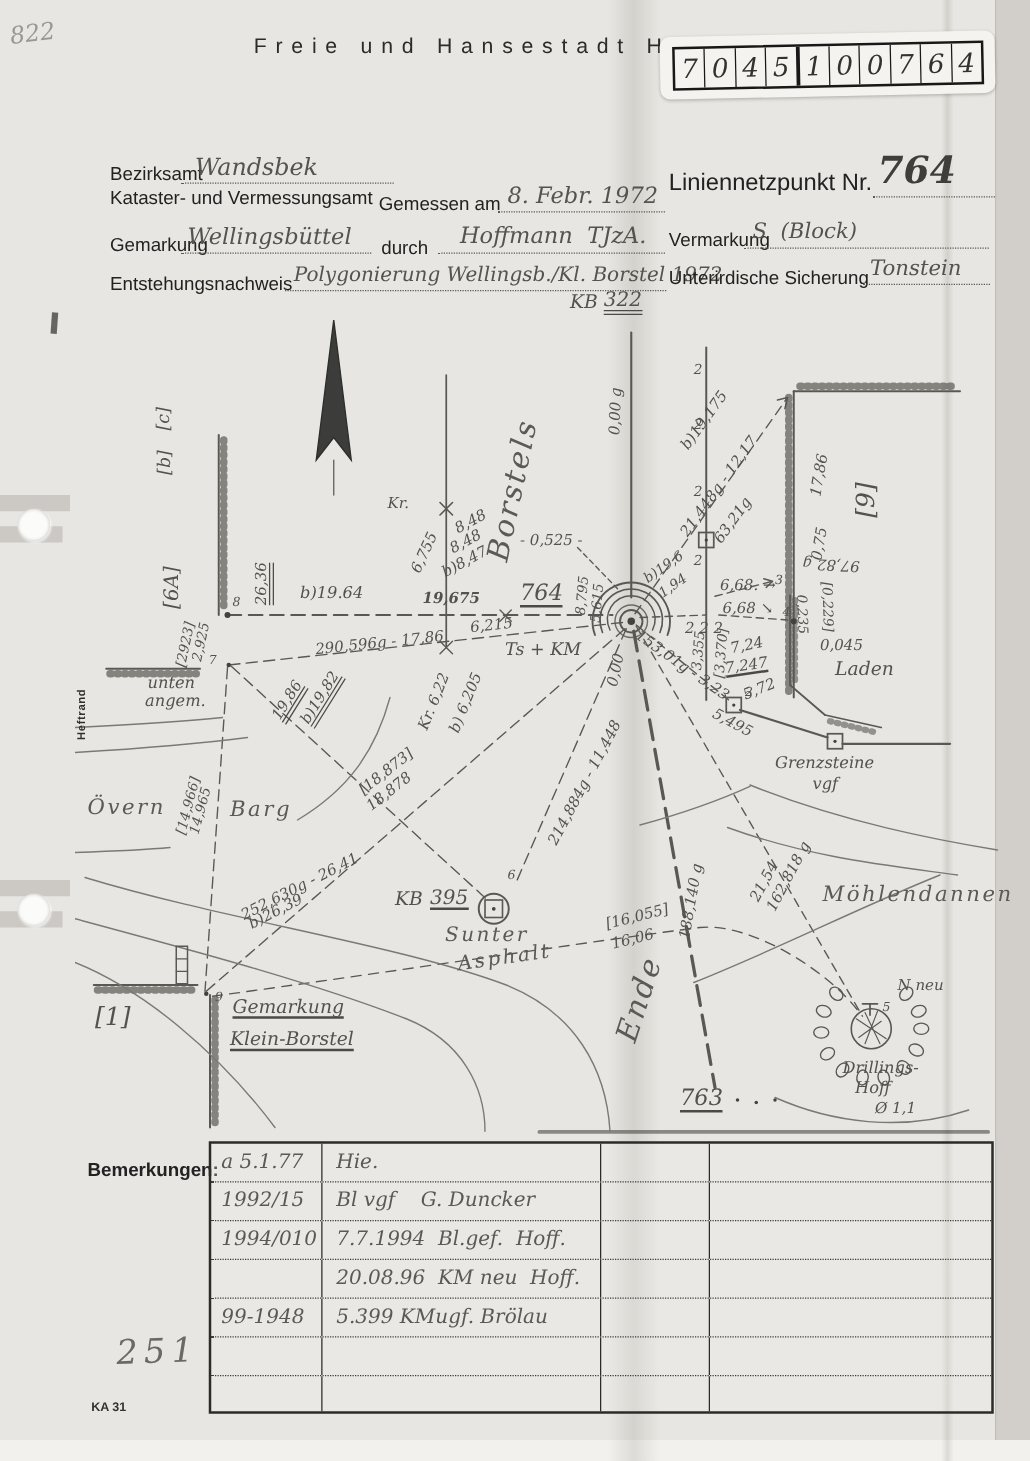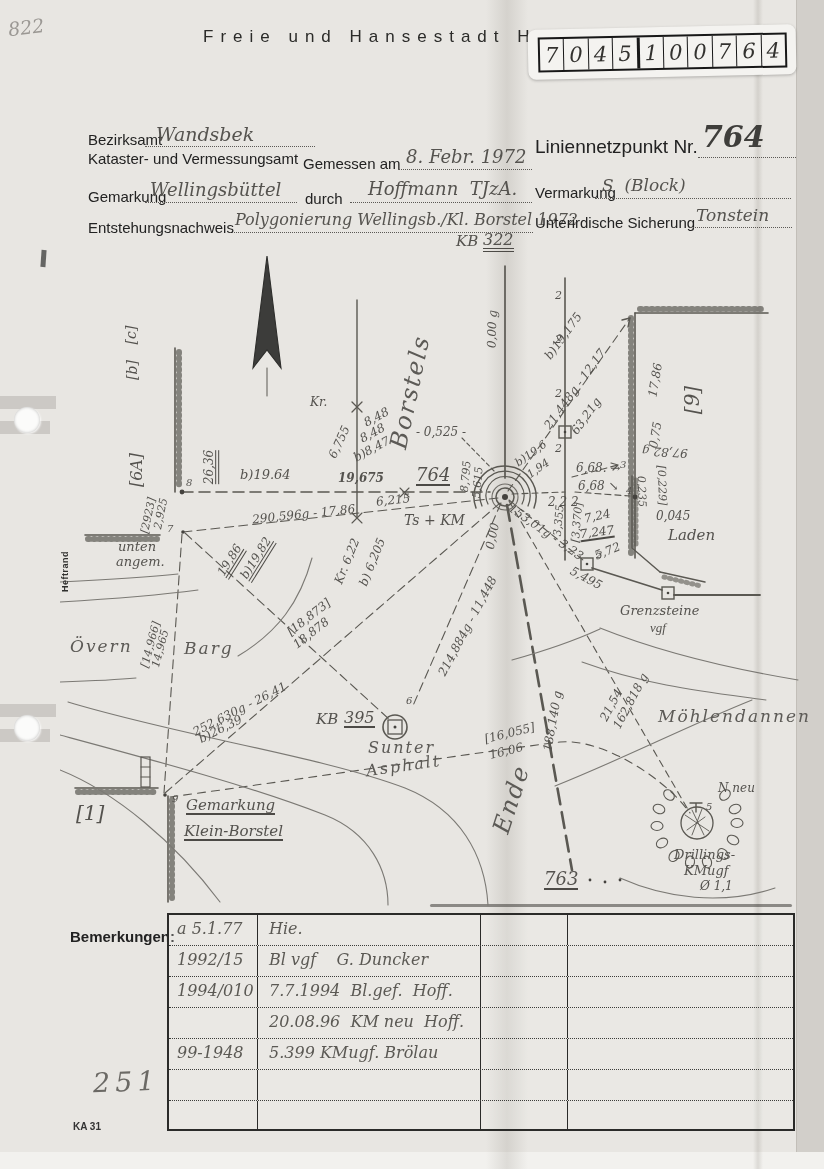--- a/index.html
+++ b/index.html
@@ -272,33 +272,33 @@
       <span class="sk" style="left: 287px; top: 326px; font-size: 12px; transform: rotate(-68deg);">b) 6,205</span>
       <span class="sk" style="left: 223px; top: 381px; font-size: 12px; transform: rotate(-38deg);">[18,873]</span>
       <span class="sk" style="left: 230px; top: 397px; font-size: 12px; transform: rotate(-38deg);">18,878</span>
       <span class="sk" style="left: 352px; top: 390px; font-size: 12px; transform: rotate(-62deg);">214,884g - 11,448</span>
       <span class="sk street" style="left: 10px; top: 408px; font-size: 17px;">Övern</span>
       <span class="sk street" style="left: 124px; top: 410px; font-size: 17px;">Barg</span>
       <span class="sk" style="left: 67px; top: 409px; font-size: 11px; transform: rotate(-75deg);">[14,966]</span>
       <span class="sk" style="left: 81px; top: 413px; font-size: 11px; transform: rotate(-75deg);">14,965</span>
       <span class="sk" style="left: 128px; top: 473px; font-size: 12px; transform: rotate(-27deg);">252,630g - 26,41</span>
       <span class="sk" style="left: 137px; top: 493px; font-size: 12px; transform: rotate(-27deg);">b)26,39</span>
-      <span class="sk street" style="left: 308px; top: 510px; font-size: 16px;">Sunter</span>
+      <span class="sk street" style="left: 296px; top: 510px; font-size: 16px;">Sunter</span>
       <span class="sk street" style="left: 306px; top: 528px; font-size: 16px; transform: rotate(-8deg);">Asphalt</span>
       <span class="sk u1" style="left: 126px; top: 568px; font-size: 15px;">Gemarkung</span>
       <span class="sk u1" style="left: 124px; top: 594px; font-size: 15px;">Klein-Borstel</span>
       <span class="sk" style="left: 16px; top: 573px; font-size: 20px;">[1]</span>
       <span class="sk" style="left: 424px; top: 497px; font-size: 12px; transform: rotate(-14deg);">[16,055]</span>
       <span class="sk" style="left: 429px; top: 515px; font-size: 12px; transform: rotate(-14deg);">16,06</span>
       <span class="sk" style="left: 462px; top: 485px; font-size: 12px; transform: rotate(-80deg);">188,140 g</span>
       <span class="sk" style="left: 534px; top: 469px; font-size: 12px; transform: rotate(-62deg);">21,54</span>
       <span class="sk" style="left: 540px; top: 465px; font-size: 12px; transform: rotate(-62deg);">162,818 g</span>
       <span class="sk street" style="left: 598px; top: 478px; font-size: 17px;">Möhlendannen</span>
       <span class="sk" style="left: 560px; top: 374px; font-size: 13px;">Grenzsteine</span>
-      <span class="sk" style="left: 590px; top: 391px; font-size: 13px; font-family: Liberation Serif, serif;">vgf</span>
+      <span class="sk" style="left: 590px; top: 391px; font-size: 13px;">vgf</span>
       <span class="sk" style="left: 608px; top: 298px; font-size: 15px;">Laden</span>
       <span class="sk" style="left: 596px; top: 280px; font-size: 12px;">0,045</span>
       <span class="sk" style="left: 582px; top: 250px; font-size: 11px; transform: rotate(88deg);">[0,229]</span>
       <span class="sk" style="left: 566px; top: 256px; font-size: 11px; transform: rotate(88deg);">0,235</span>
       <span class="sk" style="left: 516px; top: 232px; font-size: 12px;">6,68. →</span>
       <span class="sk" style="left: 518px; top: 250px; font-size: 12px;">6,68 ↘</span>
       <span class="sk" style="left: 488px; top: 266px; font-size: 12px;">2 2 2</span>
       <span class="sk" style="left: 483px; top: 285px; font-size: 11px; transform: rotate(-85deg);">3,355</span>
       <span class="sk" style="left: 497px; top: 287px; font-size: 11px; transform: rotate(-85deg);">[3,370]</span>
       <span class="sk" style="left: 524px; top: 280px; font-size: 12px; transform: rotate(-12deg);">7,24</span>
@@ -315,21 +315,21 @@
       <span class="sk" style="left: 390px; top: 241px; font-size: 11px; transform: rotate(-85deg);">8,795</span>
       <span class="sk" style="left: 402px; top: 247px; font-size: 11px; transform: rotate(-85deg);">5,615</span>
       <span class="sk" style="left: 413px; top: 93px; font-size: 12px; transform: rotate(-88deg);">0,00 g</span>
       <span class="sk" style="left: 419px; top: 300px; font-size: 12px; transform: rotate(-78deg);">0,00</span>
       <span class="sk" style="left: 578px; top: 144px; font-size: 12px; transform: rotate(-80deg);">17,86</span>
       <span class="sk" style="left: 582px; top: 199px; font-size: 12px; transform: rotate(-80deg);">0,75</span>
       <span class="sk" style="left: 582px; top: 216px; font-size: 12px; transform: rotate(183deg);">97,82 g</span>
       <span class="sk" style="left: 618px; top: 160px; font-size: 20px; transform: rotate(-90deg);">[9]</span>
       <span class="sk" style="left: 658px; top: 552px; font-size: 12px;">N neu</span>
       <span class="sk" style="left: 614px; top: 618px; font-size: 13px;">Drillings-</span>
-      <span class="sk" style="left: 624px; top: 634px; font-size: 13px;">KMugf</span>
+      <span class="sk" style="left: 624px; top: 634px; font-size: 13px;">Hoff</span>
       <span class="sk" style="left: 640px; top: 650px; font-size: 12px;">Ø 1,1</span>
       <span class="sk" style="left: 495px; top: 60px; font-size: 11px;">2</span>
       <span class="sk" style="left: 495px; top: 104px; font-size: 11px;">2</span>
       <span class="sk" style="left: 495px; top: 158px; font-size: 11px;">2</span>
       <span class="sk" style="left: 495px; top: 213px; font-size: 11px;">2</span>
     </div>
 
   <span id="heftrand">Heftrand</span>
 
   <span class="abs print" style="left:70px;top:928px;font-size:15px;font-weight:bold;">Bemerkungen:</span>

